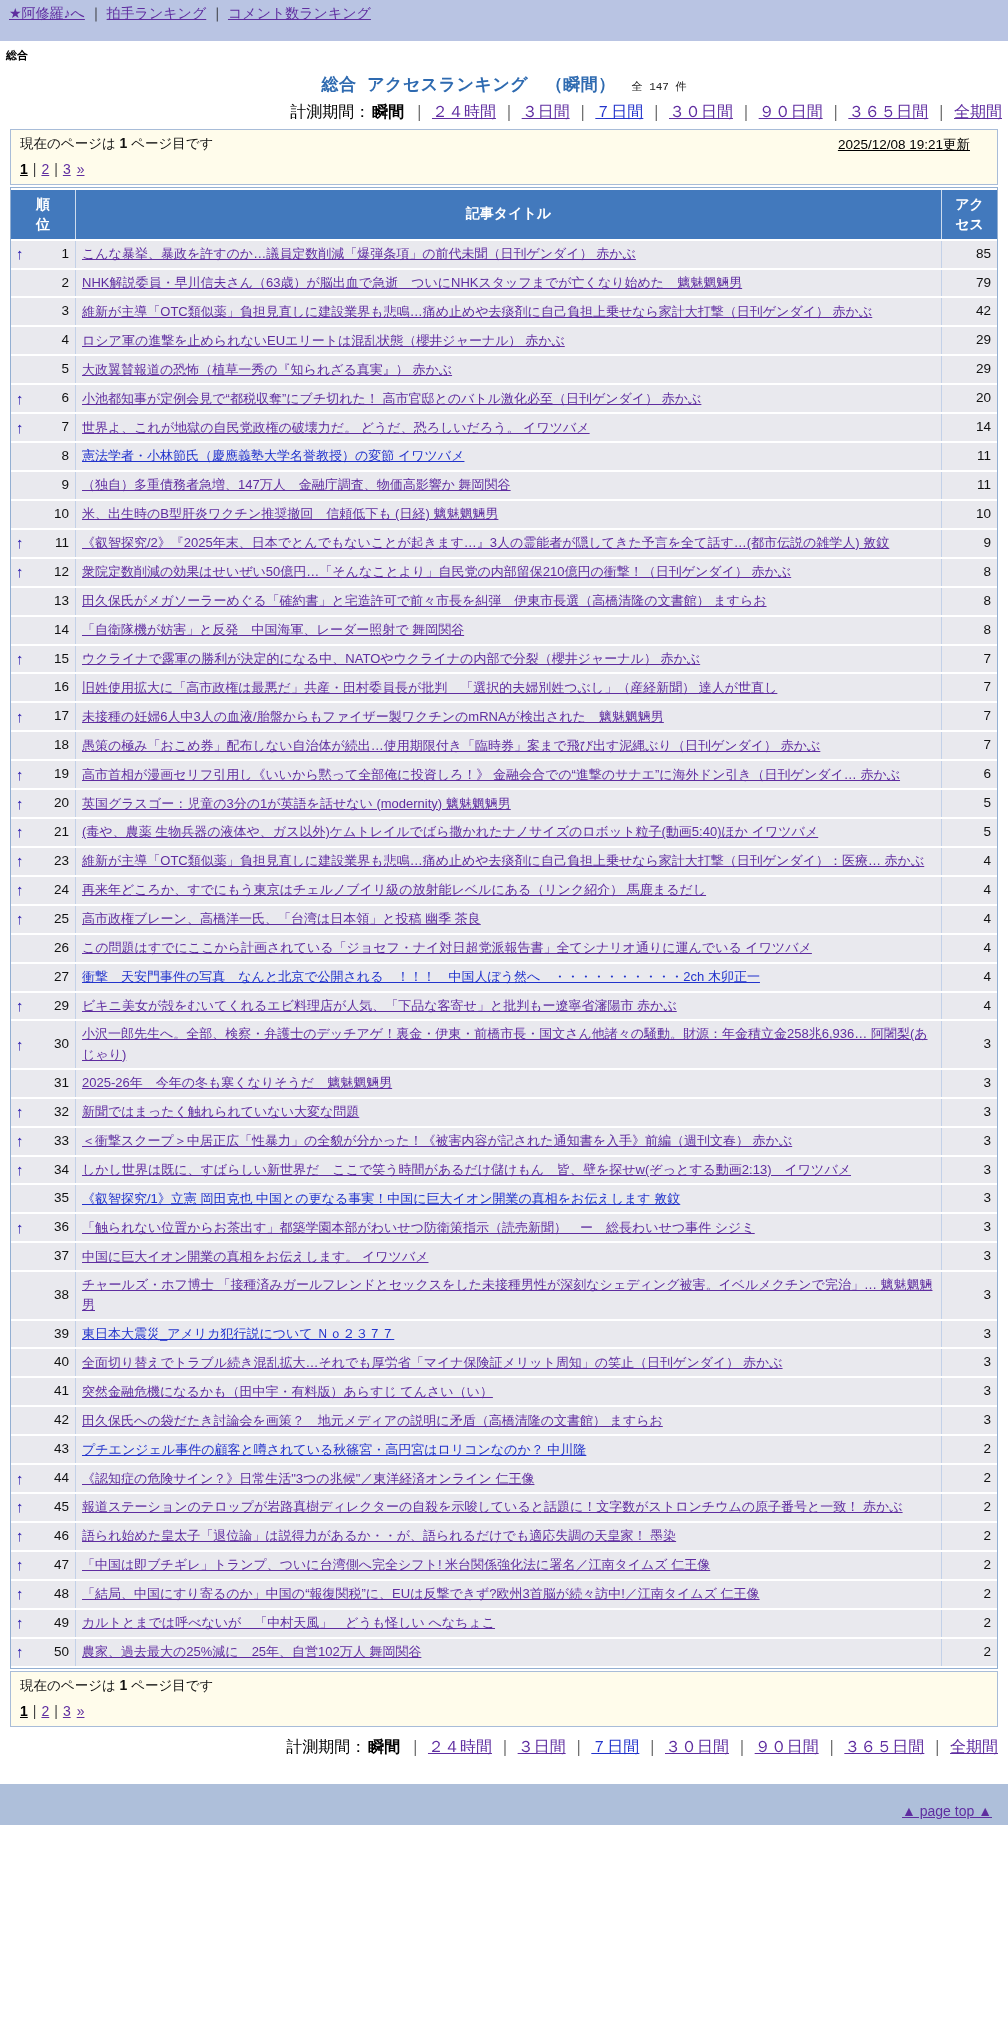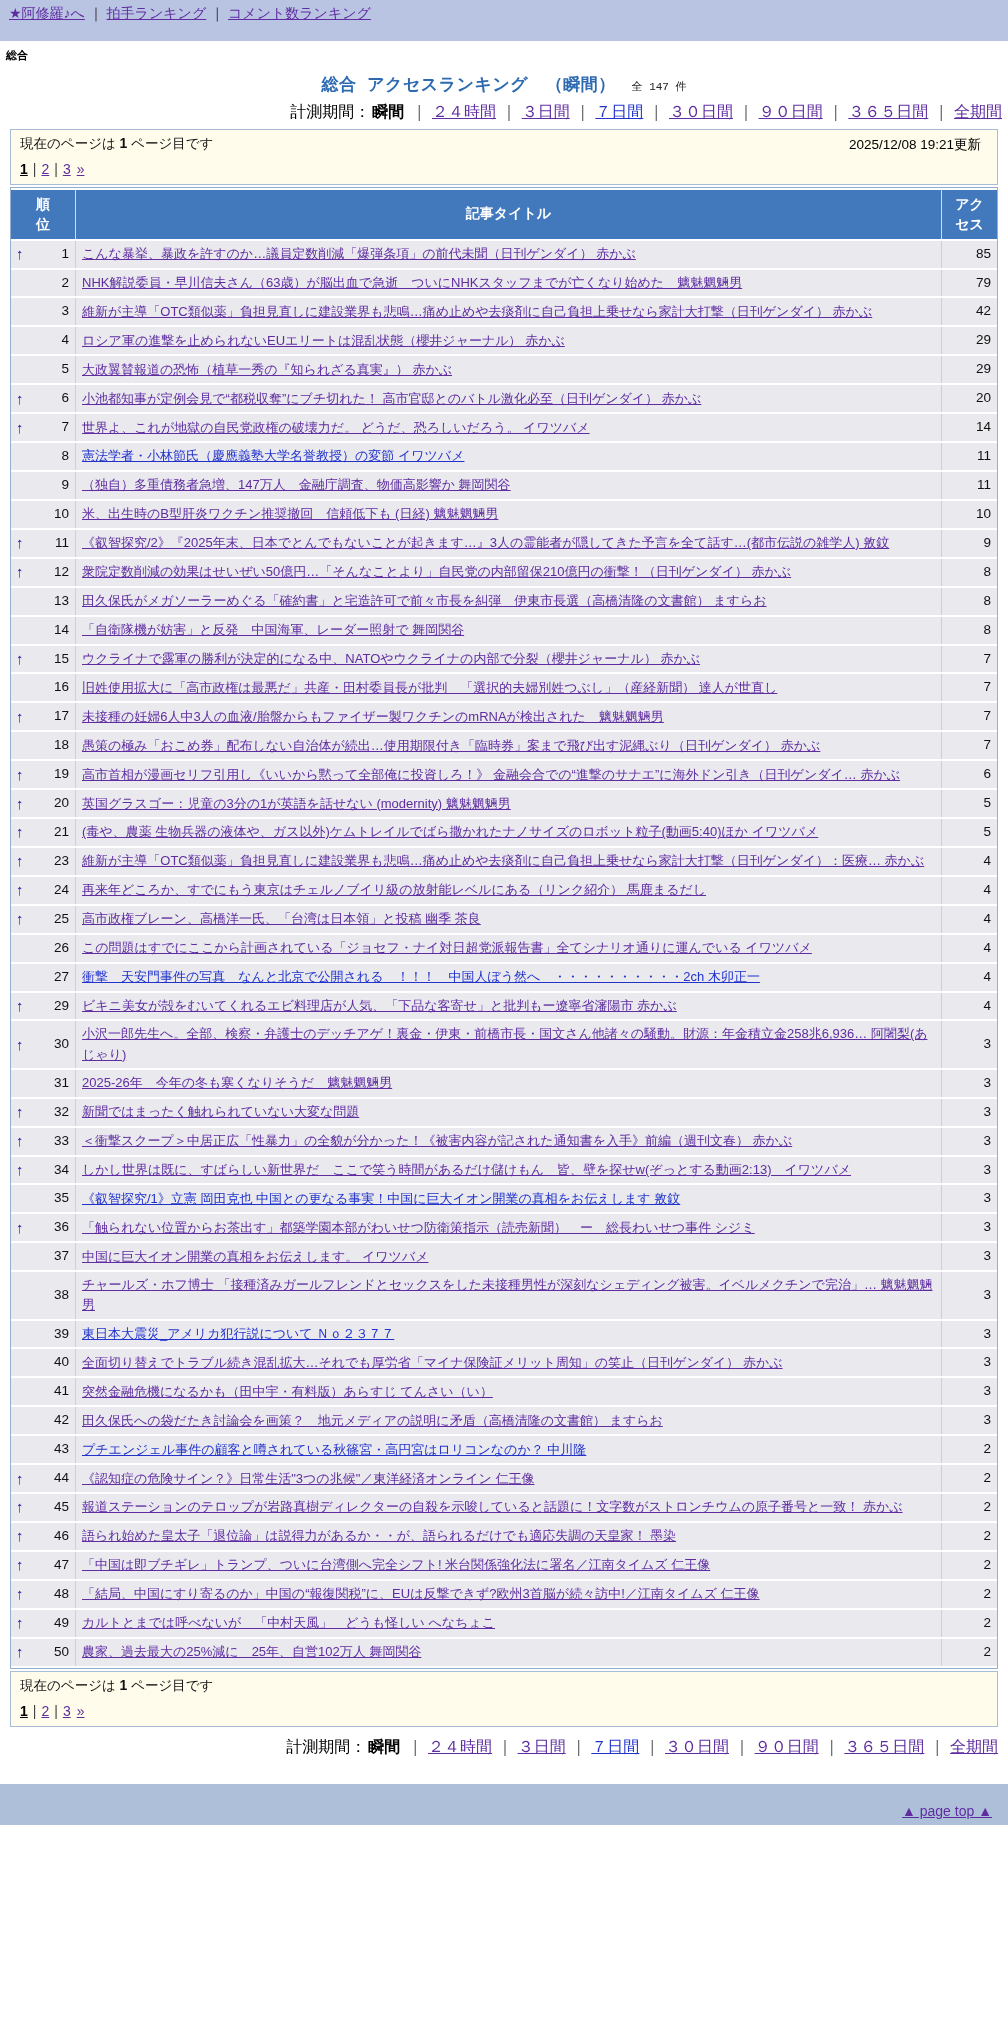--- a/index.html
+++ b/index.html
@@ -54,21 +54,21 @@
 
   
   .infobox{
     background:var(--c-box-bg);
     border:1px solid var(--c-box-border);
     padding:5px 15px 7px 9px;
     position:relative;
     font-size:13.5px;
   }
   .infobox .status b{font-size:14px;}
-  .infobox .updated{position:absolute;right:16px;top:6px;color:#000;}
+  .infobox .updated{position:absolute;right:27px;top:6px;color:#000;text-decoration:underline;}
   .pagination{margin-top:8px;font-size:14px;}
   .pagination .cur{font-weight:bold;color:#000;text-decoration:underline;}
   .pagination a{color:var(--c-visited);}
   .pagination .psep{color:#444;margin:0 5px;}
   .pagination .next{margin-left:6px;}
 
   
   table.ranking{
     width:100%;
     border-collapse:separate;

